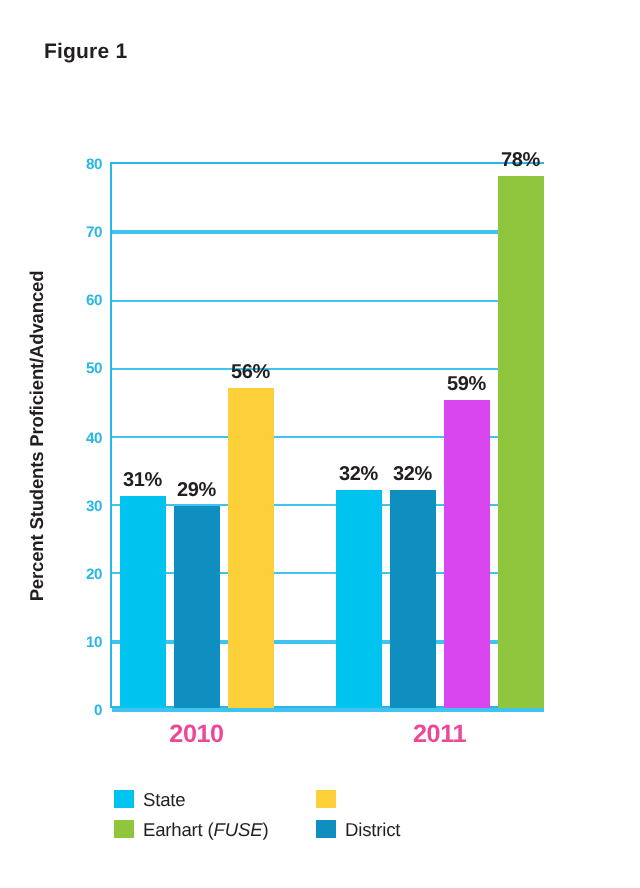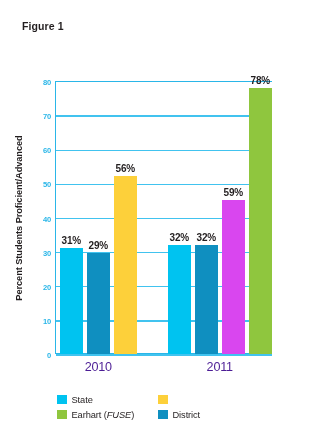--- a/index.html
+++ b/index.html
@@ -138,22 +138,22 @@
     position: absolute;
     left: 55px;
     top: 360px;
     width: 217px;
     height: 16px;
   }
   .x-label {
     position: absolute;
     transform: translateX(-50%);
     font-size: 12.6px;
-    font-weight: normal;
-    color: #4c1d95;
+    font-weight: bold;
+    color: #ec4899;
     letter-spacing: -0.2px;
     text-align: right;
   }
 
   
   .legend {
     position: absolute;
     left: 57px;
     top: 392px;
     width: 220px;
@@ -217,21 +217,21 @@
       <div class="tick-label" style="top: 273px;">0</div>
     </div>
 
   <div class="bars-layer" id="bars-layer">
       <div class="bar" style="left: 5px; width: 22.5px; height: 105.787px; background: rgb(0, 195, 240); text-align: right;">
         <div class="bar-value">31%</div>
       </div>
       <div class="bar" style="left: 32px; width: 22.5px; height: 101px; background: rgb(15, 143, 192);">
         <div class="bar-value">29%</div>
       </div>
-      <div class="bar" style="left: 59px; width: 22.5px; height: 178px; background: rgb(253, 208, 58);">
+      <div class="bar" style="left: 59px; width: 22.5px; height: 160px; background: rgb(253, 208, 58);">
         <div class="bar-value">56%</div>
       </div>
       <div class="bar" style="left: 113px; width: 22.5px; height: 109.2px; background: rgb(0, 195, 240);">
         <div class="bar-value">32%</div>
       </div>
       <div class="bar" style="left: 140px; width: 22.5px; height: 109.2px; background: rgb(15, 143, 192);">
         <div class="bar-value">32%</div>
       </div>
       <div class="bar" style="left: 167px; width: 22.5px; height: 154px; background: #d946ef;">
         <div class="bar-value">59%</div>

